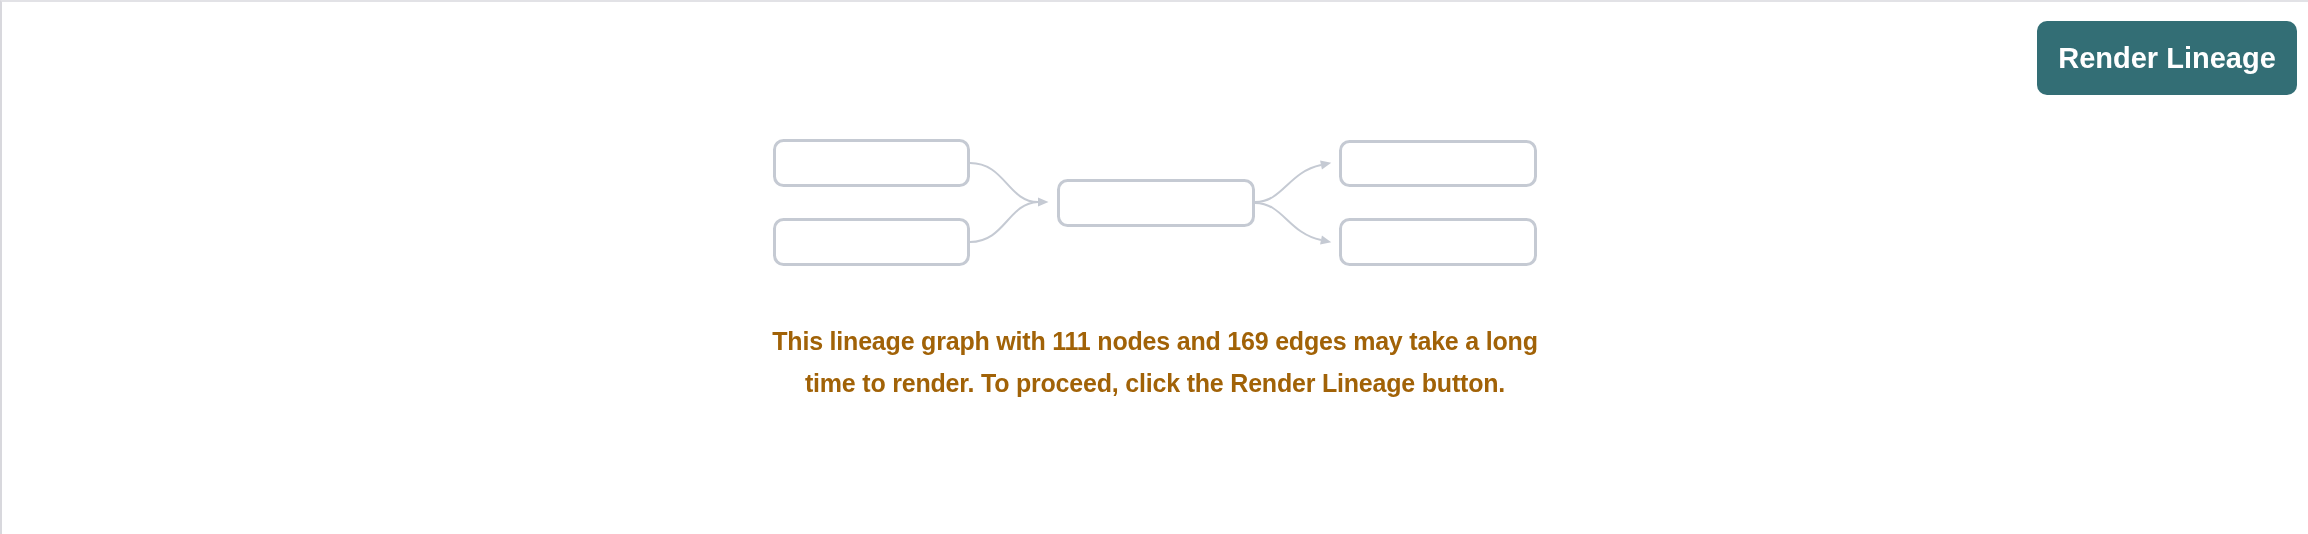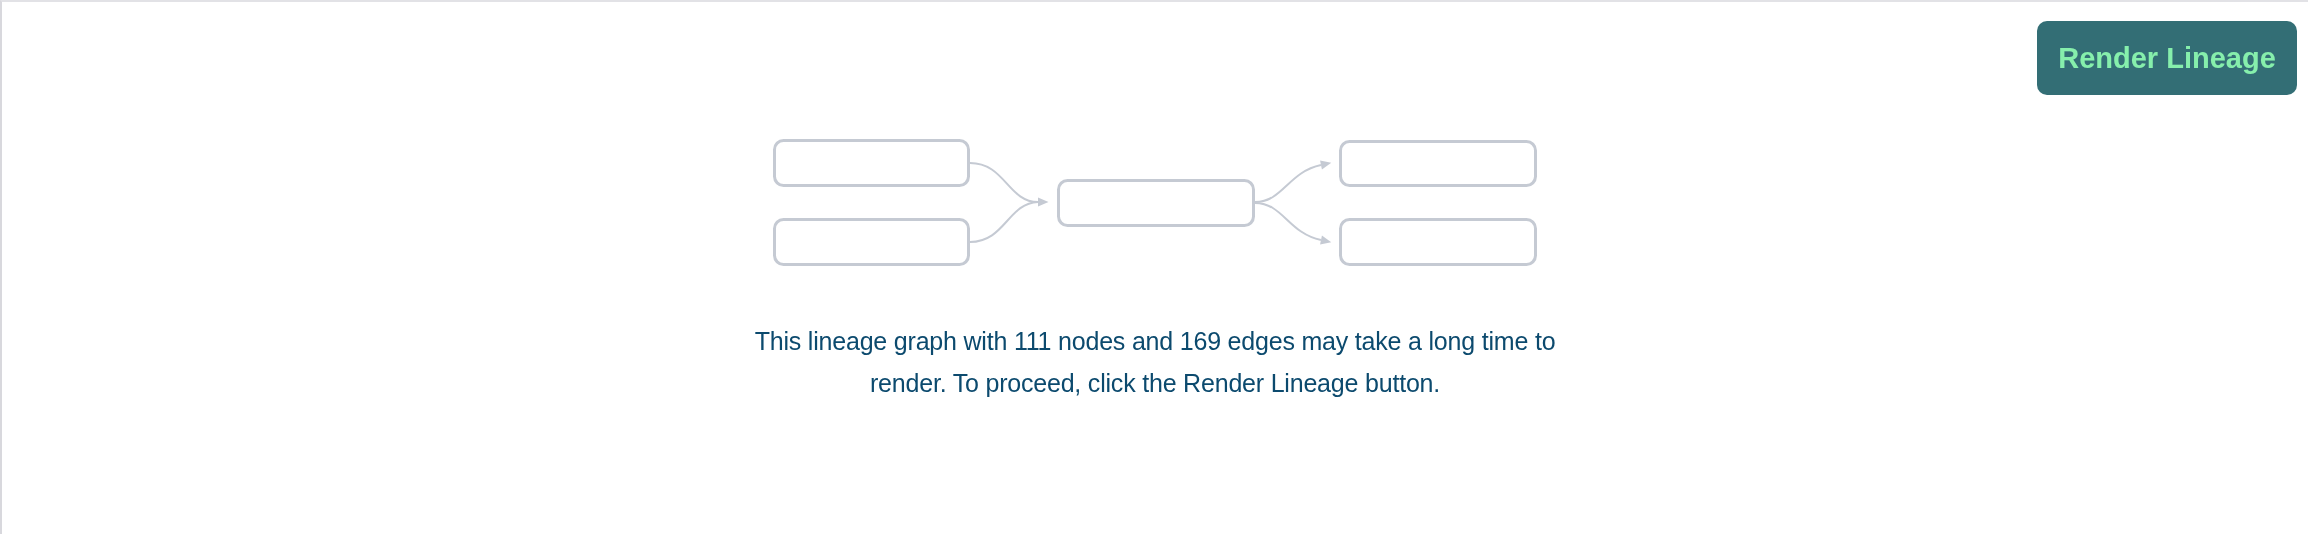--- a/index.html
+++ b/index.html
@@ -18,21 +18,21 @@
     border-top: 2px solid #e2e2e6;
     border-left: 2px solid #d8d8dd;
   }
   .render-btn {
     position: absolute;
     top: 19px;
     right: 11px;
     width: 260px;
     height: 74px;
     background: #336e75;
-    color: #86efac;
+    color: #ffffff;
     border: none;
     border-radius: 10px;
     font-family: "Liberation Sans", sans-serif;
     font-size: 29px;
     font-weight: 700;
     display: flex;
     align-items: center;
     justify-content: center;
     cursor: pointer;
   }
@@ -54,23 +54,23 @@
     stroke-width: 3;
   }
   .lineage-svg .edges path {
     fill: none;
     stroke-width: 2;
   }
   .warning-message {
     margin-top: 50px;
     width: 812px;
     text-align: center;
-    color: #0c4a6e;
+    color: #a16207;
     font-size: 25px;
-    font-weight: 400;
+    font-weight: 700;
     line-height: 42px;
     letter-spacing: -0.2px;
   }
 </style>
 </head>
 <body>
 
 <div class="panel">
 
   <button class="render-btn">Render Lineage</button>

